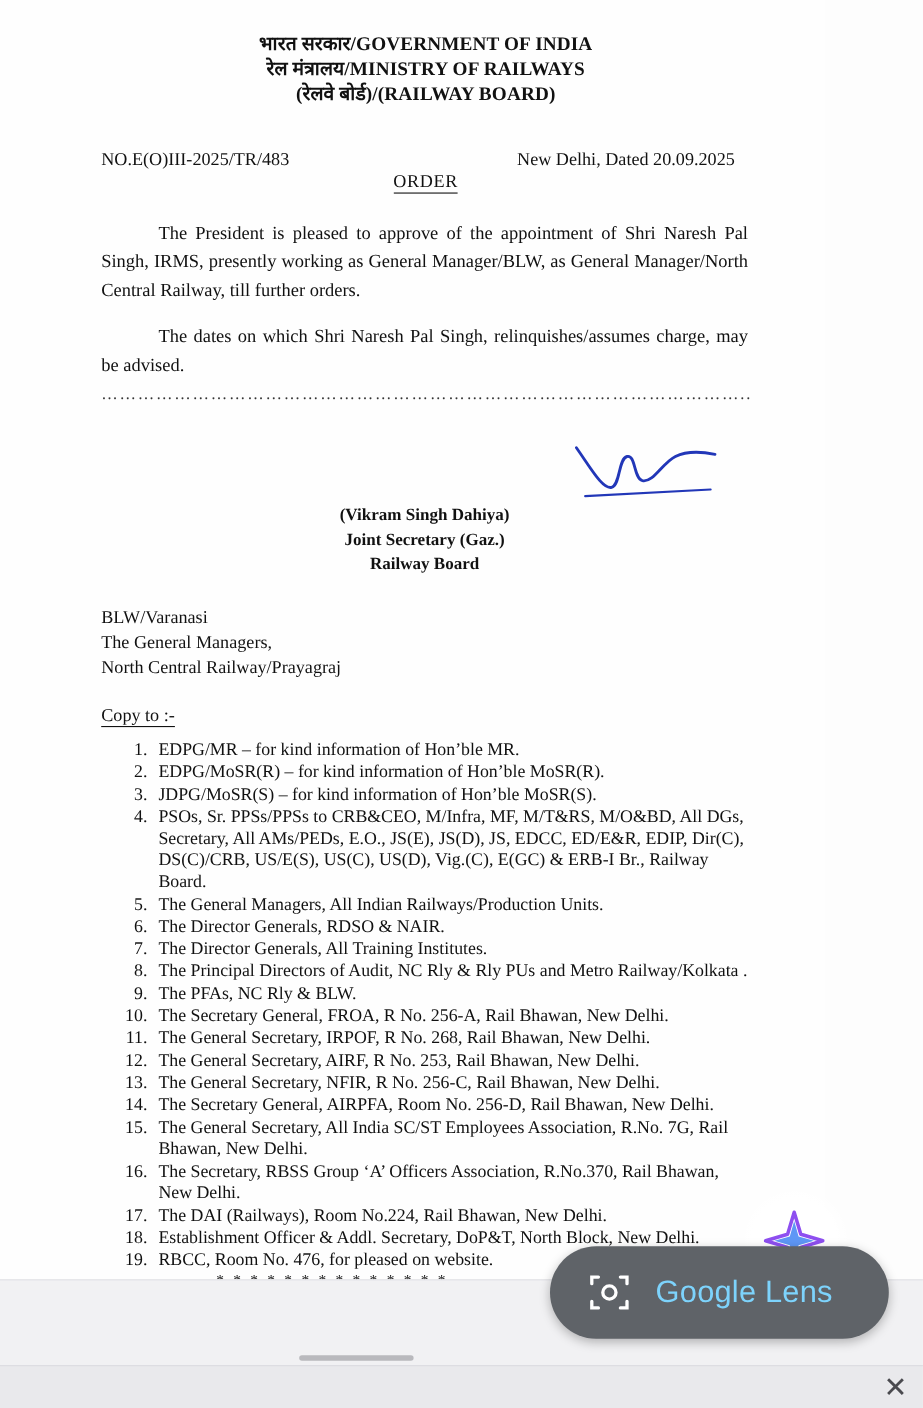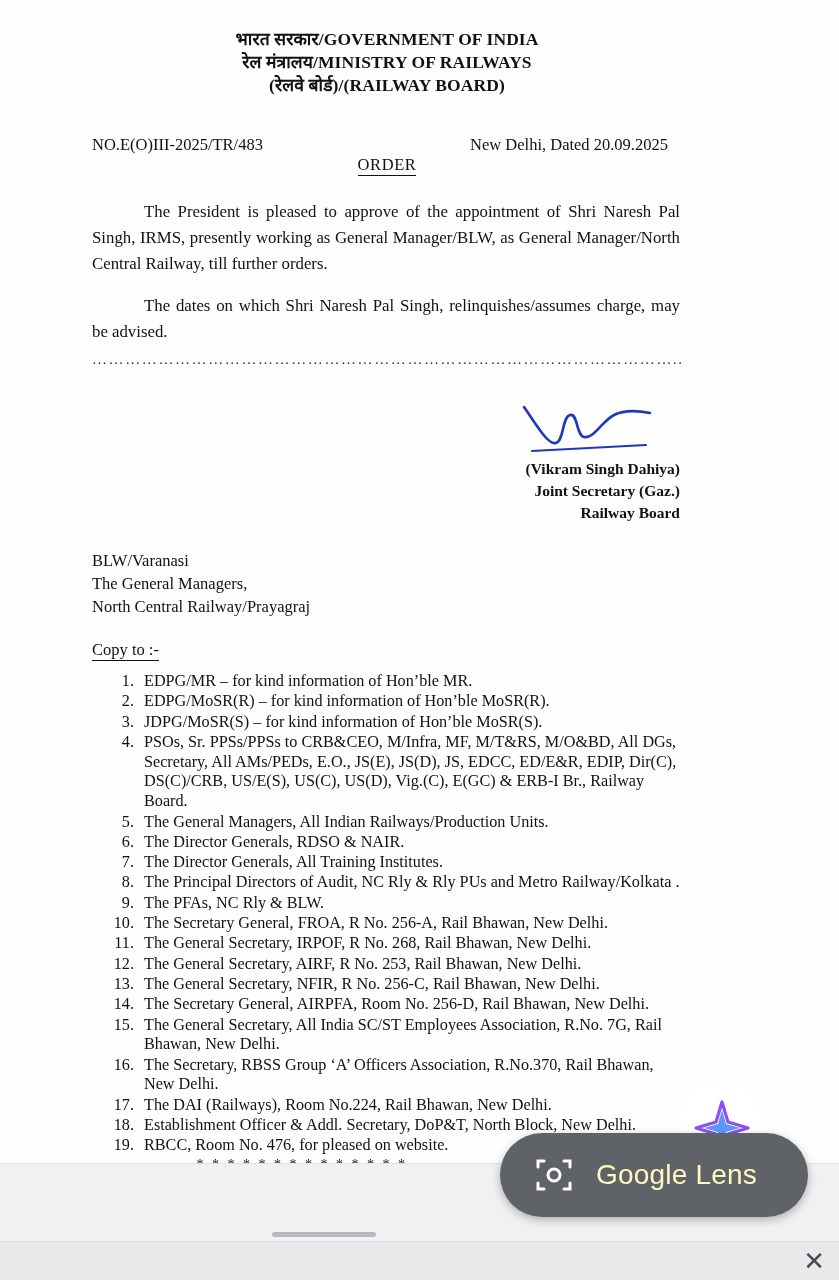--- a/index.html
+++ b/index.html
@@ -64,21 +64,21 @@
     margin-top: 6px;
     font-size: 15px;
     letter-spacing: 1.6px;
     color: #333;
     overflow: hidden;
     white-space: nowrap;
     height: 20px;
   }
   .sign-block {
     margin-top: 30px;
-    text-align: right;
+    text-align: center;
     padding-right: 2px;
   }
   .sig-svg { display: block; margin-left: auto; margin-right: 22px; }
   .sign-name {
     font-weight: bold;
     font-size: 15.5px;
     line-height: 20px;
     margin-top: 2px;
   }
   .addr {
@@ -139,21 +139,21 @@
     width: 308px; height: 84px;
     border-radius: 42px;
     background: #5f6368;
     display: flex;
     align-items: center;
     gap: 22px;
     padding-left: 34px;
     box-shadow: 0 3px 10px rgba(0,0,0,.28);
   }
   .lens-text {
-    color: #fef9c3;
+    color: #7dd3fc;
     font-family: "Liberation Sans", sans-serif;
     font-size: 28px;
     letter-spacing: .2px;
   }
   .lens-glyph { width: 40px; height: 40px; position: relative; }
   .spark-wrap {
     position: absolute;
     left: 672px; top: 1078px;
     width: 100px; height: 100px;
     border-radius: 50%;

